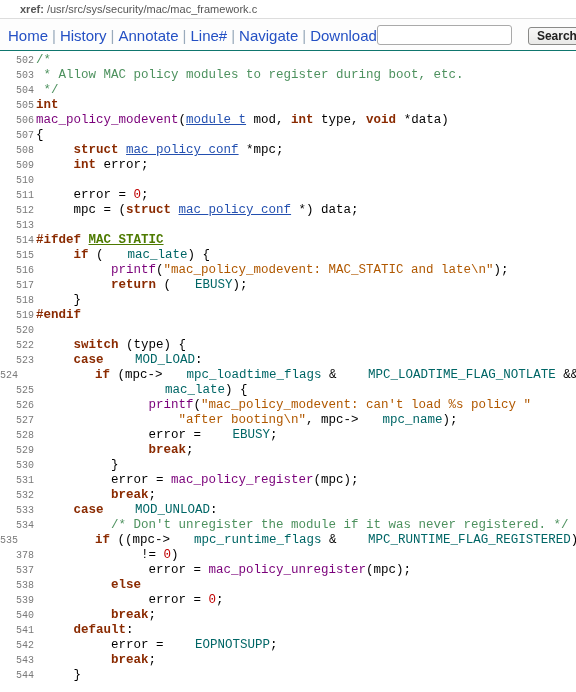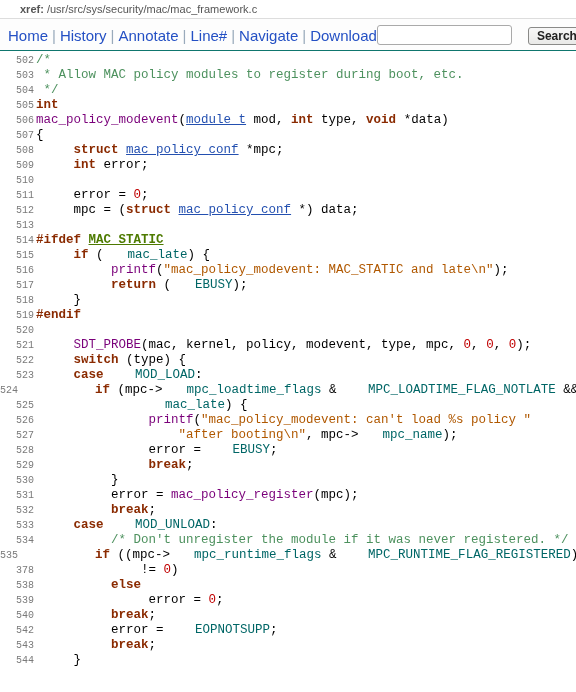--- a/index.html
+++ b/index.html
@@ -63,36 +63,37 @@
 <div class="row"><span class="ln">511</span><span class="ct"><span>     error = </span><span class="num">0</span><span>;</span></span></div>
 <div class="row"><span class="ln">512</span><span class="ct"><span>     mpc = (</span><span class="kw">struct</span><span> </span><span class="t">mac_policy_conf</span><span> *) data;</span></span></div>
 <div class="row"><span class="ln">513</span><span class="ct"></span></div>
 <div class="row"><span class="ln">514</span><span class="ct kw"><span>#ifdef </span><span class="mac">MAC_STATIC</span></span></div>
 <div class="row"><span class="ln">515</span><span class="ct">     <span class="kw">if</span><span> (</span><span class="id">mac_late</span><span>) {</span></span></div>
 <div class="row"><span class="ln">516</span><span class="ct"><span>          </span><span class="fn">printf</span><span>(</span><span class="str">"mac_policy_modevent: MAC_STATIC and late\n"</span><span>);</span></span></div>
 <div class="row"><span class="ln">517</span><span class="ct"><span>          </span><span class="kw">return</span><span> (</span><span class="id">EBUSY</span><span>);</span></span></div>
 <div class="row"><span class="ln">518</span><span class="ct">     }</span></div>
 <div class="row"><span class="ln">519</span><span class="ct kw">#endif</span></div>
 <div class="row"><span class="ln">520</span><span class="ct"></span></div>
-<div class="row"><span class="ln">521</span><span class="ct"><span>     </span><span class="fn">SDT_PROBE</span><span>(mac, kernel, policy, modevent, type, mpc, </span><span class="num">0</span><span>, </span><span class="num">0</span><span>, </span><span class="num">0</span><span>);</span></span></div>
 <div class="row"><span class="ln">522</span><span class="ct"><span>     </span><span class="kw">switch</span><span> (type) {</span></span></div>
 <div class="row"><span class="ln">523</span><span class="ct"><span>     </span><span class="kw">case</span><span> </span><span class="id">MOD_LOAD</span><span>:</span></span></div>
 <div class="row"><span class="ln">524</span><span class="ct"><span>          </span><span class="kw">if</span><span> (mpc-&gt;</span><span class="id">mpc_loadtime_flags</span><span> &amp; </span><span class="id">MPC_LOADTIME_FLAG_NOTLATE</span><span> &amp;&amp;</span></span></div>
 <div class="row"><span class="ln">525</span><span class="ct"><span>              </span><span class="id">mac_late</span><span>) {</span></span></div>
 <div class="row"><span class="ln">526</span><span class="ct"><span>               </span><span class="fn">printf</span><span>(</span><span class="str">"mac_policy_modevent: can't load %s policy "</span></span></div>
 <div class="row"><span class="ln">527</span><span class="ct"><span>                   </span><span class="str">"after booting\n"</span><span>, mpc-&gt;</span><span class="id">mpc_name</span><span>);</span></span></div>
 <div class="row"><span class="ln">528</span><span class="ct"><span>               error = </span><span class="id">EBUSY</span><span>;</span></span></div>
 <div class="row"><span class="ln">529</span><span class="ct"><span>               </span><span class="kw">break</span><span>;</span></span></div>
 <div class="row"><span class="ln">530</span><span class="ct">          }</span></div>
 <div class="row"><span class="ln">531</span><span class="ct"><span>          error = </span><span class="fn">mac_policy_register</span><span>(mpc);</span></span></div>
 <div class="row"><span class="ln">532</span><span class="ct"><span>          </span><span class="kw">break</span><span>;</span></span></div>
 <div class="row"><span class="ln">533</span><span class="ct"><span>     </span><span class="kw">case</span><span> </span><span class="id">MOD_UNLOAD</span><span>:</span></span></div>
 <div class="row"><span class="ln">534</span><span class="ct cmt">          /* Don't unregister the module if it was never registered. */</span></div>
 <div class="row"><span class="ln">535</span><span class="ct"><span>          </span><span class="kw">if</span><span> ((mpc-&gt;</span><span class="id">mpc_runtime_flags</span><span> &amp; </span><span class="id">MPC_RUNTIME_FLAG_REGISTERED</span><span>)</span></span></div>
 <div class="row"><span class="ln">378</span><span class="ct"><span>              != </span><span class="num">0</span><span>)</span></span></div>
+<div class="row"><span class="ln">537</span><span class="ct"><span>               error = </span><span class="fn">mac_policy_unregister</span><span>(mpc);</span></span></div>
 <div class="row"><span class="ln">538</span><span class="ct"><span>          </span><span class="kw">else</span></span></div>
 <div class="row"><span class="ln">539</span><span class="ct"><span>               error = </span><span class="num">0</span><span>;</span></span></div>
 <div class="row"><span class="ln">540</span><span class="ct"><span>          </span><span class="kw">break</span><span>;</span></span></div>
+<div class="row"><span class="ln">541</span><span class="ct"><span>     </span><span class="kw">default</span><span>:</span></span></div>
 <div class="row"><span class="ln">542</span><span class="ct"><span>          error = </span><span class="id">EOPNOTSUPP</span><span>;</span></span></div>
 <div class="row"><span class="ln">543</span><span class="ct"><span>          </span><span class="kw">break</span><span>;</span></span></div>
 <div class="row"><span class="ln">544</span><span class="ct">     }</span></div>
 
 </div>
 
 </body></html>

